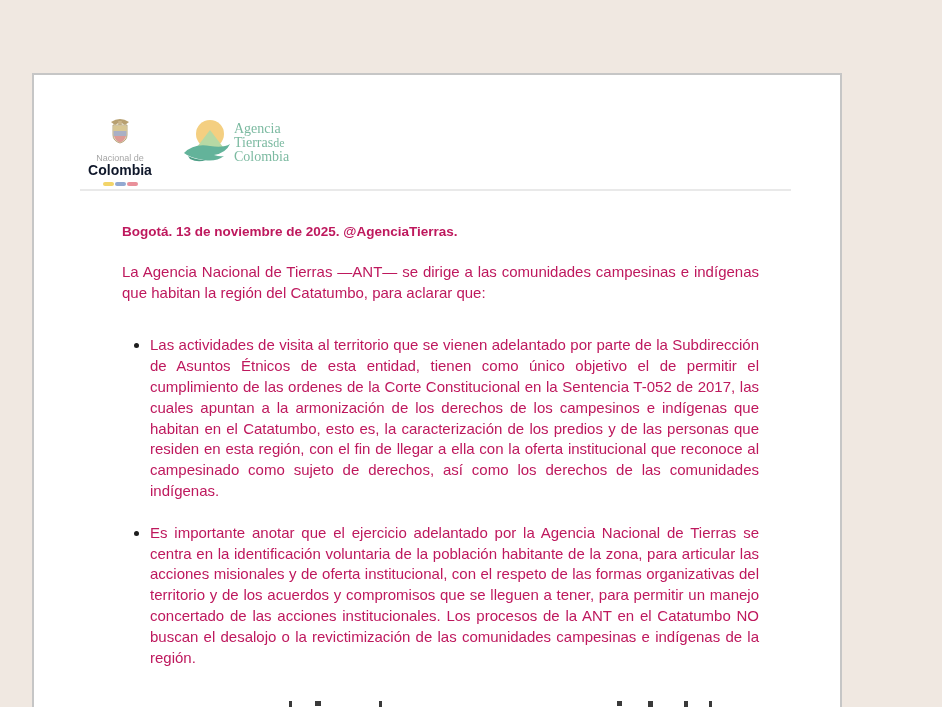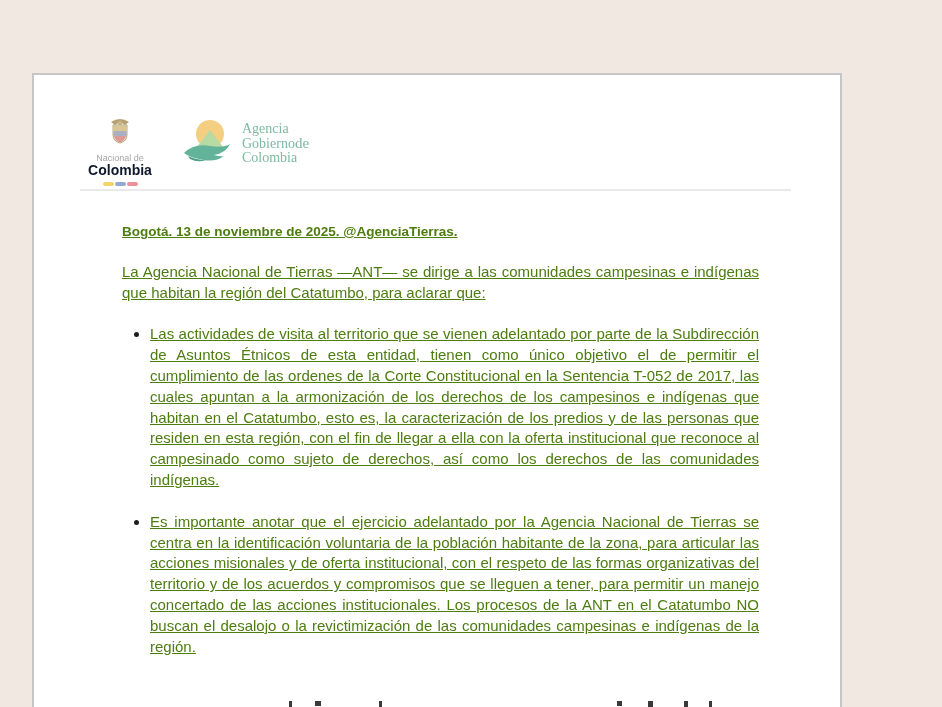--- a/index.html
+++ b/index.html
@@ -25,34 +25,34 @@
   .doc-title .bold { font-weight:bold; }
   .logo-group { display:flex; align-items:flex-start; gap:20px; margin-top:2px; }
   .gov-logo { width:80px; text-align:center; }
   .gov-text1 { font-size:9px; color:#a6a6a6; line-height:10px; margin-top:2px; }
   .gov-text2 { font-size:14px; color:#0f172a; font-weight:bold; line-height:15px; }
   .gov-flag { display:flex; justify-content:center; gap:1px; margin-top:4px; }
   .gov-flag span { width:11px; height:4px; border-radius:2px; display:block; }
   .flag-y { background:#f2d469; }
   .flag-b { background:#93a9d1; }
   .flag-r { background:#e9909a; }
-  .ant-logo { display:flex; align-items:center; gap:8px; }
+  .ant-logo { display:flex; align-items:center; gap:0; }
   .ant-text { font-family:"Liberation Serif", serif; color:#7cbaa1; font-size:14px; line-height:14px; }
-  .ant-text .small { font-size:15px;text-align:center; }
+  .ant-text .small { font-size:12px;text-align:center; }
   .rule {
     margin:6px 49px 0 46px; border-top:2px solid #e9e9e9;
   }
   
   .content {
     margin:31px 0 0 88px; width:637px;
-    font-size:15px; line-height:20.8px; color:#4d7c0f;text-decoration:underline;
+    font-size:15px; line-height:20.8px; color:#be185d;
   }
   .dateline { font-size:13.5px; font-weight:bold; margin-bottom:19px; }
   .intro { text-align:justify; }
-  .bullets { list-style:none; margin-top:21px; }
+  .bullets { list-style:none; margin-top:32px; }
   .bullets li {
     position:relative; padding-left:28px; text-align:justify; margin-bottom:21px;
   }
   .bullets li::before {
     content:""; position:absolute; left:12px; top:8px;
     width:5px; height:5px; border-radius:50%; background:#1e1e1e;
   }
   
   .clipped-line { position:absolute; left:0; top:626px; width:810px; height:8px; }
   .clipped-line i { position:absolute; background:#3a3a3a; display:block; }
@@ -91,21 +91,21 @@
           <span>
             <svg width="54" height="48" viewBox="0 0 54 48">
               <circle cx="30" cy="17" r="14" fill="#f4cf81"></circle>
               <polygon points="17,30 30,13 43,30" fill="#b7d9a4"></polygon>
               <path d="M4 36 Q14 26 30 29 Q44 31 50 27 Q46 36 34 38 Q40 40 44 39 Q36 45 24 43 Q10 41 4 36 Z" fill="#63b39a"></path>
               <path d="M8 39 Q16 43 26 43 Q18 46 10 42 Z" fill="#4f9f87"></path>
             </svg>
           </span>
           <div class="ant-text">
             <div>Agencia</div>
-            <div><span>Gobierno</span><span class="small">de</span></div>
+            <div><span>Tierras</span><span class="small">de</span></div>
             <div>Colombia</div>
           </div>
         </div>
 
       </div>
     </div>
 
     <div class="rule"></div>
 
     <div class="content">

